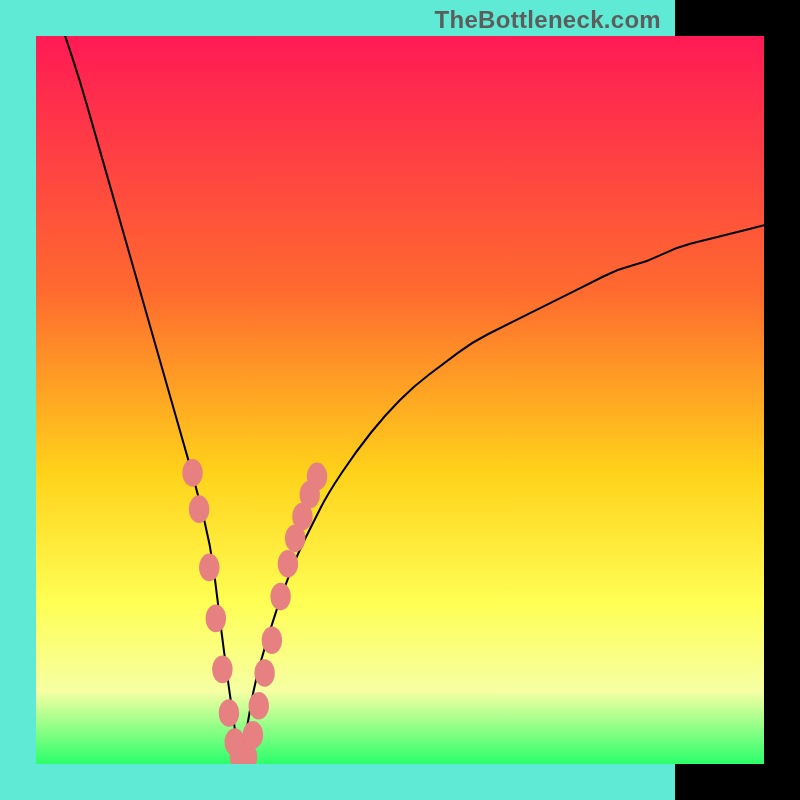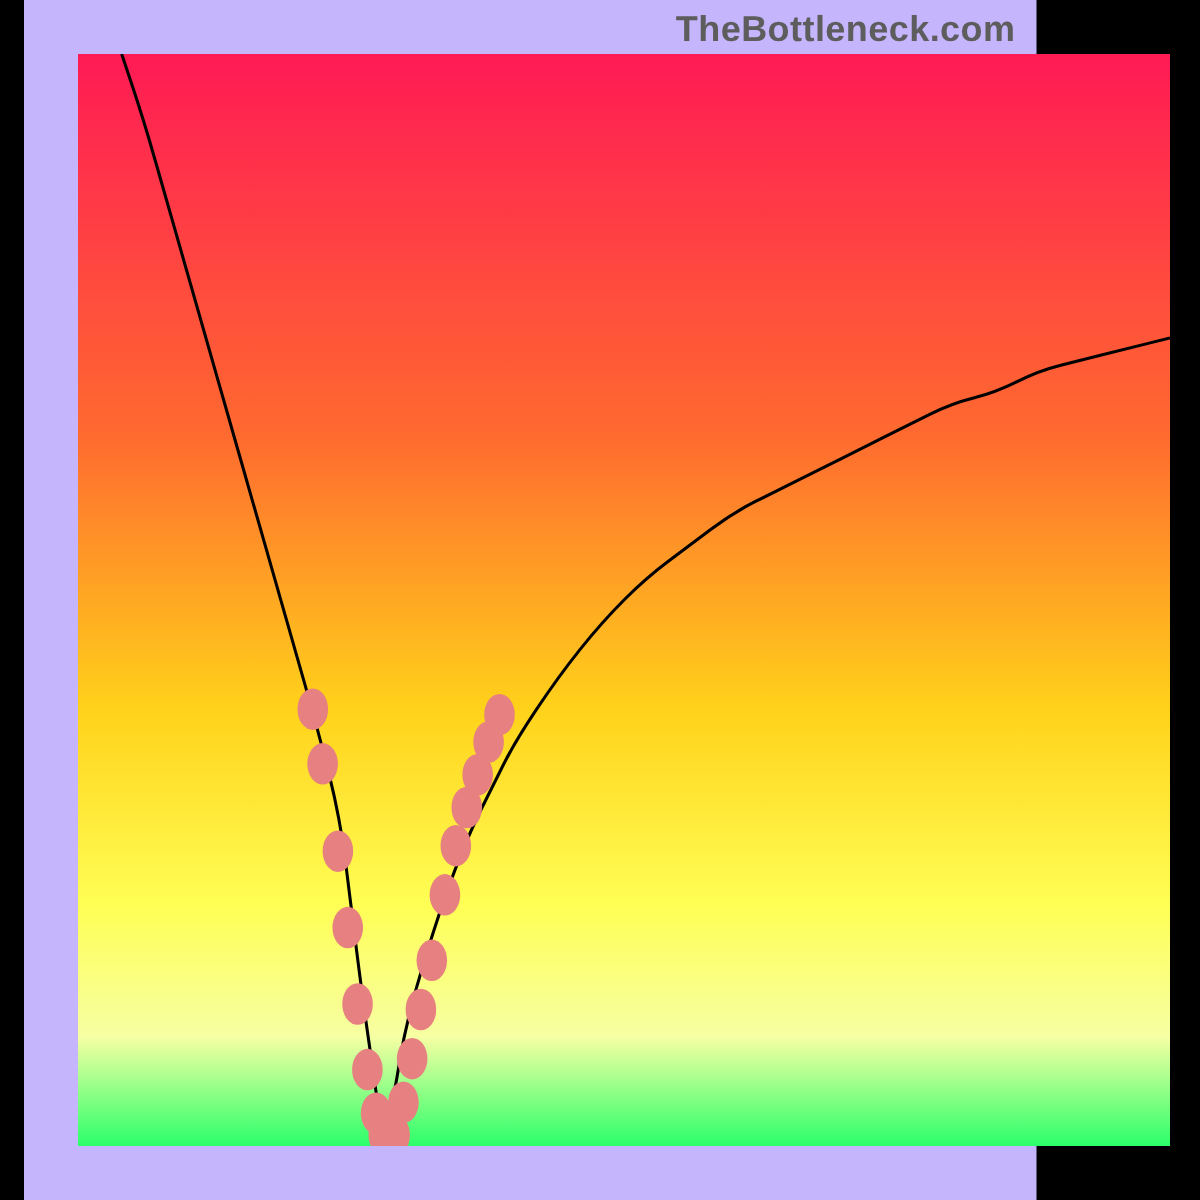--- a/index.html
+++ b/index.html
@@ -6,25 +6,25 @@
     margin: 0;
     padding: 0;
     width: 800px;
     height: 800px;
     background: #000;
     overflow: hidden;
     font-family: Arial, Helvetica, sans-serif;
   }
   .frame {
     position: absolute;
-    left: 16px;
+    left: 0;
     top: 0;
     width: 675px;
     height: 800px;
-    background: #c4b5fd;
+    background: #5eead4;
   }
   .plot {
     position: absolute;
     left: 36px;
     top: 36px;
     width: 728px;
     height: 728px;
   }
   .watermark {
     position: absolute;

